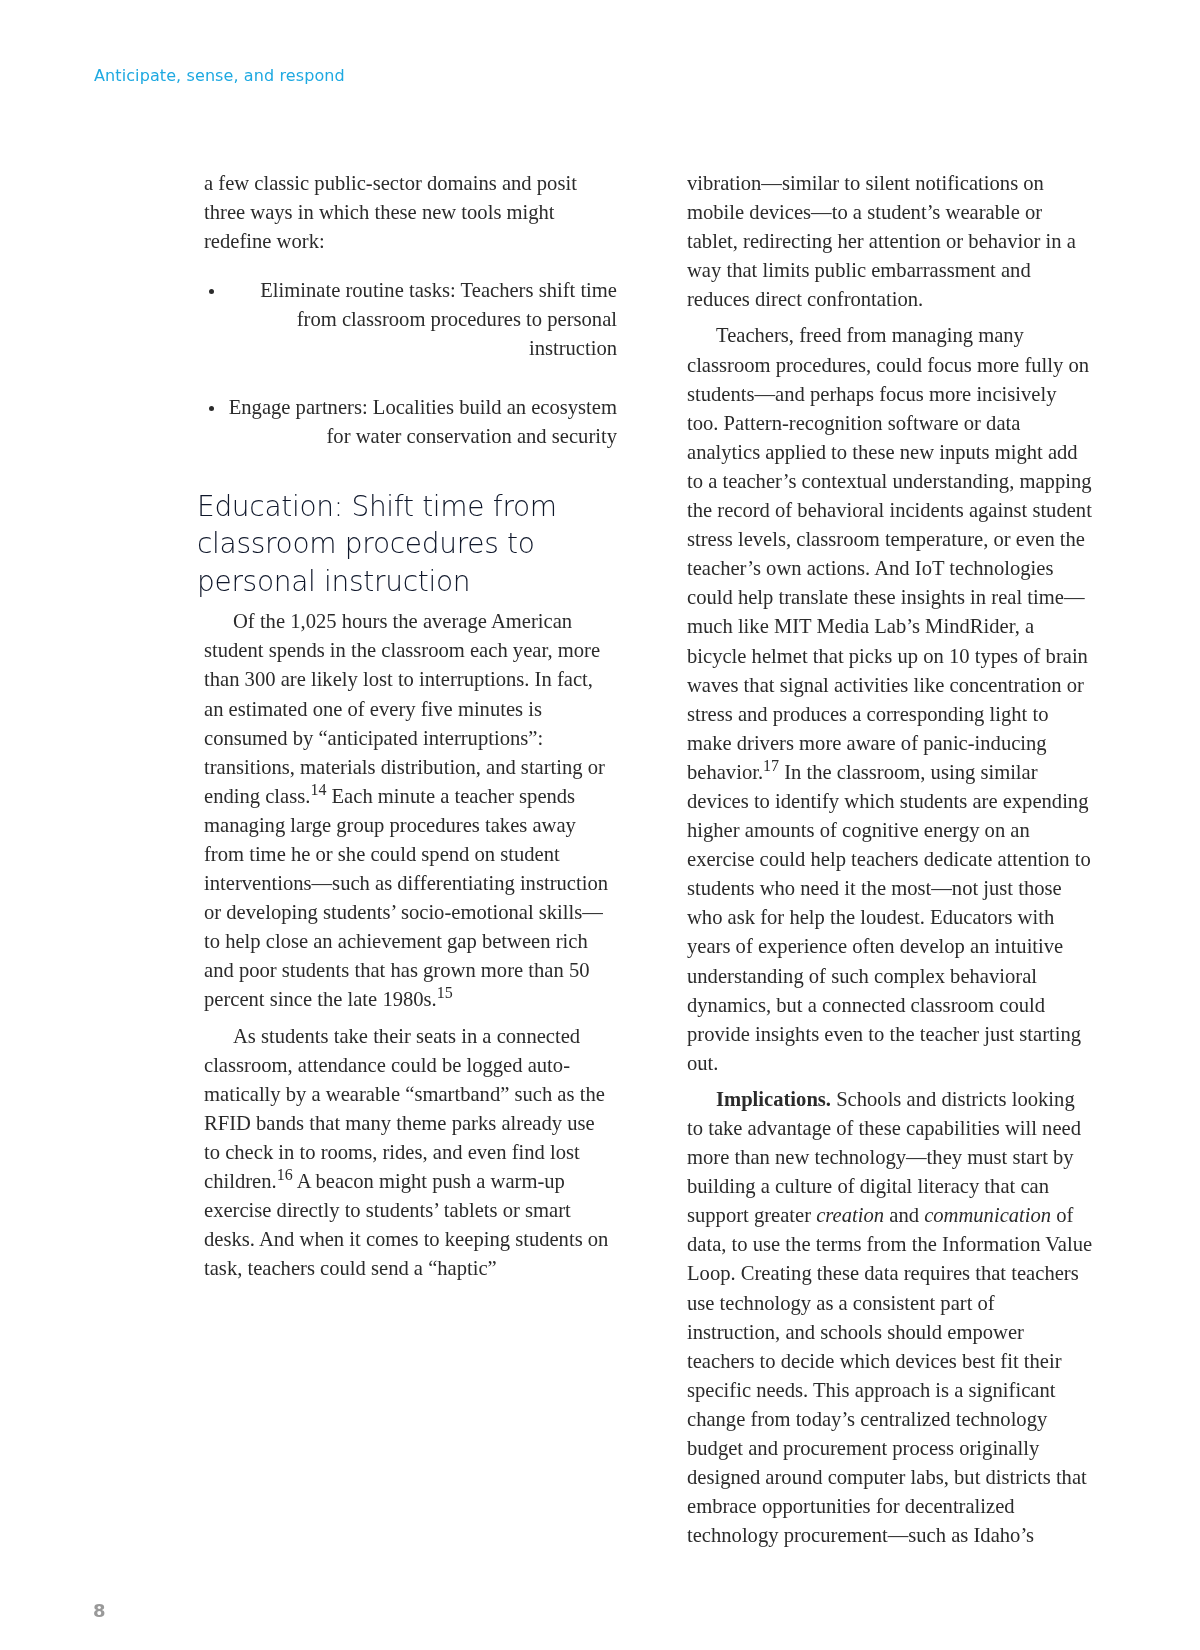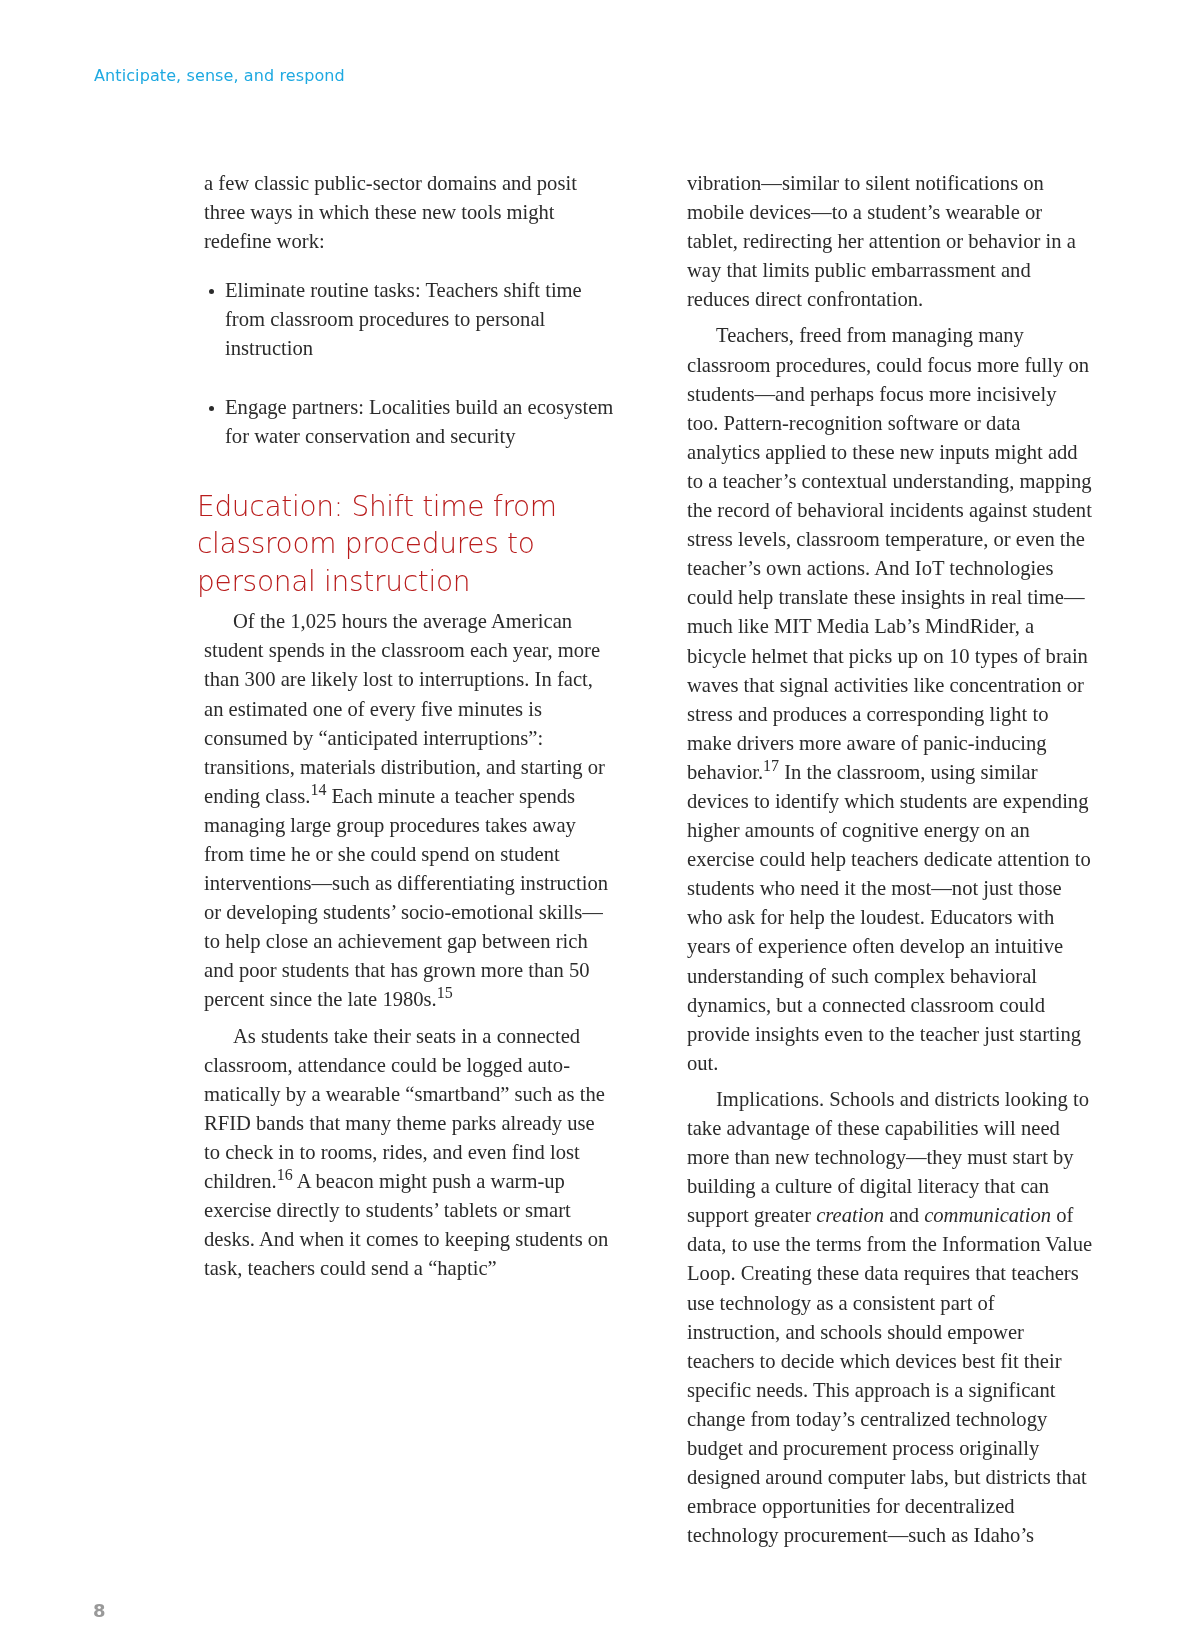--- a/index.html
+++ b/index.html
@@ -12,33 +12,33 @@
     .col {
       position: absolute; top: 162px;
       font-family: "Liberation Serif", serif;
       font-size: 20.6px; line-height: 29.1px; color: #2b2b2b;
     }
     .col-left { left: 197px; width: 420px; }
     .col-right { left: 680px; width: 420px; }
     .col p { margin: 7px; }
     .indent { text-indent: 29px; }
     ul.bullets { list-style: none; margin: 20px 0 0 0; padding: 0; }
-    ul.bullets li { position: relative; padding-left: 28px; margin-bottom: 29px; }
+    ul.bullets li { position: relative; padding-left: 28px; margin-bottom: 29px; text-align: right; }
     ul.bullets li:last-child { margin-bottom: 8px; }
     .bullet-dot {
       position: absolute; left: 12px; top: 13px; width: 5px; height: 5px;
       border-radius: 50%; background: #2b2b2b;
     }
     h2.section-heading {
       font-family: "DejaVu Sans", sans-serif; font-weight: 300;
-      color: #b91c1c; font-size: 28px; line-height: 37.5px;
+      color: #0f172a; font-size: 28px; line-height: 37.5px;
       margin: 37px 0 3px 0; letter-spacing: -0.3px;
     }
     sup { font-size: 16px; line-height: 0; vertical-align: 8px; }
-    b { font-weight: normal; text-align: right; }
+    b { font-weight: bold; text-align: right; }
     i { }
     .page-number {
       position: absolute; left: 93px; top: 1600px;
       font-family: "DejaVu Sans", sans-serif; font-size: 18px;
       color: #999999; font-weight: bold;
     }
   </style>
 </head>
 <body>
 

